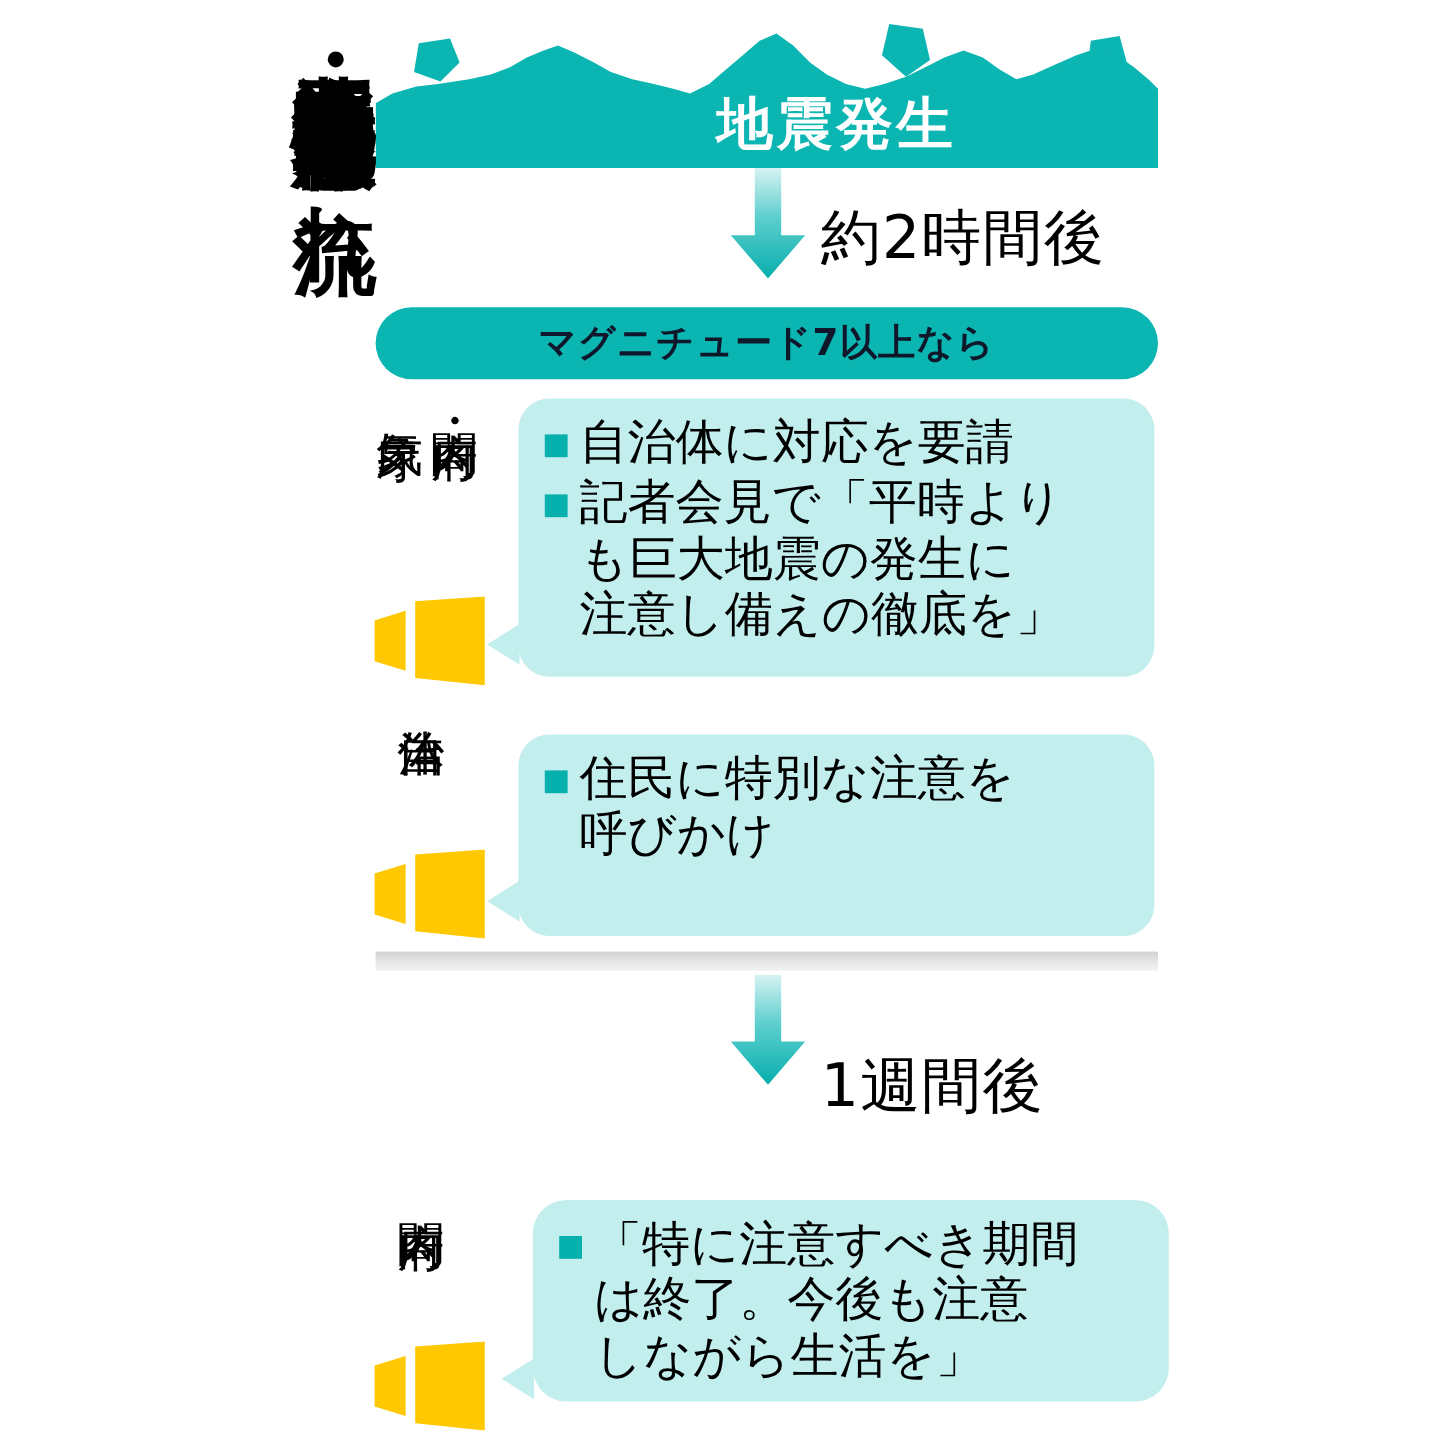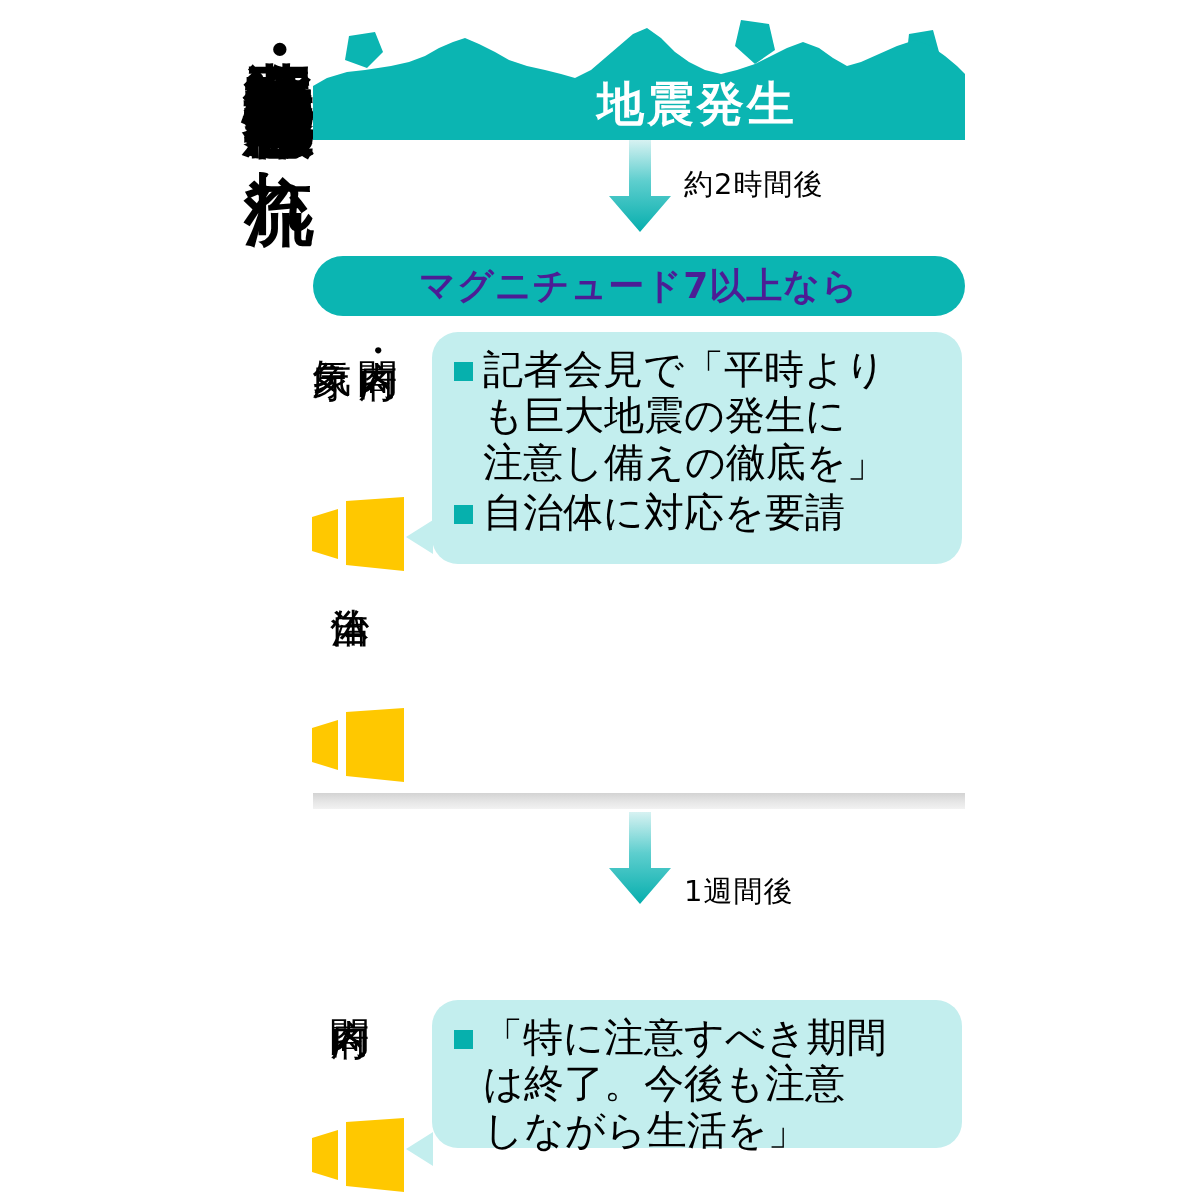--- a/index.html
+++ b/index.html
@@ -67,21 +67,21 @@
     height: 92px;
   }
   .flow-arrow svg { display: block; width: 100%; height: 100%; }
   .arrow-1 { left: 607px; top: 140px; }
   .arrow-2 { left: 607px; top: 812px; }
 
   .arrow-caption {
     position: absolute;
     font-family: "DejaVu Sans", "Liberation Sans", sans-serif;
     font-weight: 400;
-    font-size: 29px;
+    font-size: 50px;
     color: #000000;
     white-space: nowrap;
     letter-spacing: 1px;
   }
   .caption-1 { left: 684px; top: 165px; }
   .caption-2 { left: 684px; top: 872px; }
 
   
   .pill {
     position: absolute;
@@ -90,39 +90,39 @@
     height: 60px;
     background: #0bb5b2;
     border-radius: 30px;
     display: flex;
     align-items: center;
     justify-content: center;
   }
   .pill-text {
     font-family: "DejaVu Sans", "Liberation Sans", sans-serif;
     font-weight: 700;
-    font-size: 36px;
+    font-size: 31px;
     letter-spacing: 1px;
-    color: #4c1d95;
+    color: #0f172a;
     line-height: 1;
     white-space: nowrap;
   }
   .pill-1 { top: 256px; }
   .pill-2 { top: 908px; }
 
   
   .bubble {
     position: absolute;
     background: #c3eeee;
     border-radius: 26px;
     padding: 14px 18px 14px 22px;
   }
   .bubble-1 { left: 432px; top: 332px; width: 530px; height: 232px; }
   .bubble-2 { left: 432px; top: 612px; width: 530px; height: 168px; }
-  .bubble-3 { left: 432px; top: 1000px; width: 530px; height: 148px; }
+  .bubble-3 { left: 444px; top: 1000px; width: 530px; height: 168px; border-radius: 28px; }
 
   
   .bubble-tail {
     position: absolute;
     left: -26px;
     width: 0; height: 0;
     border-top: 17px solid transparent;
     border-bottom: 17px solid transparent;
     border-right: 27px solid #c3eeee;
   }
@@ -247,39 +247,47 @@
     <svg viewBox="0 0 96 74" aria-hidden="true">
       <polygon points="0,20 26,12 26,62 0,54" fill="#ffc800"></polygon>
       <polygon points="34,4 92,0 92,74 34,68" fill="#ffc800"></polygon>
     </svg>
   </div>
 
   <div class="bubble bubble-1">
     <span class="bubble-tail"></span>
     <div class="bullet-row">
       <span class="bullet-sq"></span>
+      <span class="bullet-text" style="white-space: pre-line;">自治体に対応を要請</span>
+    </div>
+    <div class="bullet-row">
+      <span class="bullet-sq"></span>
       <span class="bullet-text" style="white-space: pre-line;">記者会見で「平時より
 も巨大地震の発生に
 注意し備えの徹底を」</span>
     </div>
-    <div class="bullet-row">
-      <span class="bullet-sq"></span>
-      <span class="bullet-text" style="white-space: pre-line;">自治体に対応を要請</span>
-    </div>
   </div>
 
   <div class="agency-label agency-jichitai">自治体</div>
 
   <div class="megaphone mega-2">
     <svg viewBox="0 0 96 74" aria-hidden="true">
       <polygon points="0,20 26,12 26,62 0,54" fill="#ffc800"></polygon>
       <polygon points="34,4 92,0 92,74 34,68" fill="#ffc800"></polygon>
     </svg>
   </div>
 
+  <div class="bubble bubble-2">
+    <span class="bubble-tail"></span>
+    <div class="bullet-row">
+      <span class="bullet-sq"></span>
+      <span class="bullet-text" style="white-space: pre-line;">住民に特別な注意を
+呼びかけ</span>
+    </div>
+  </div>
 
   <div class="divider"></div>
 
   <div class="flow-arrow arrow-2">
     <svg viewBox="0 0 66 92" aria-hidden="true">
       <defs>
         <linearGradient id="arrowGrad2" x1="0" y1="0" x2="0" y2="1">
           <stop offset="0%" stop-color="#d7f2f2"></stop>
           <stop offset="45%" stop-color="#5dcece"></stop>
           <stop offset="100%" stop-color="#06aead"></stop>

